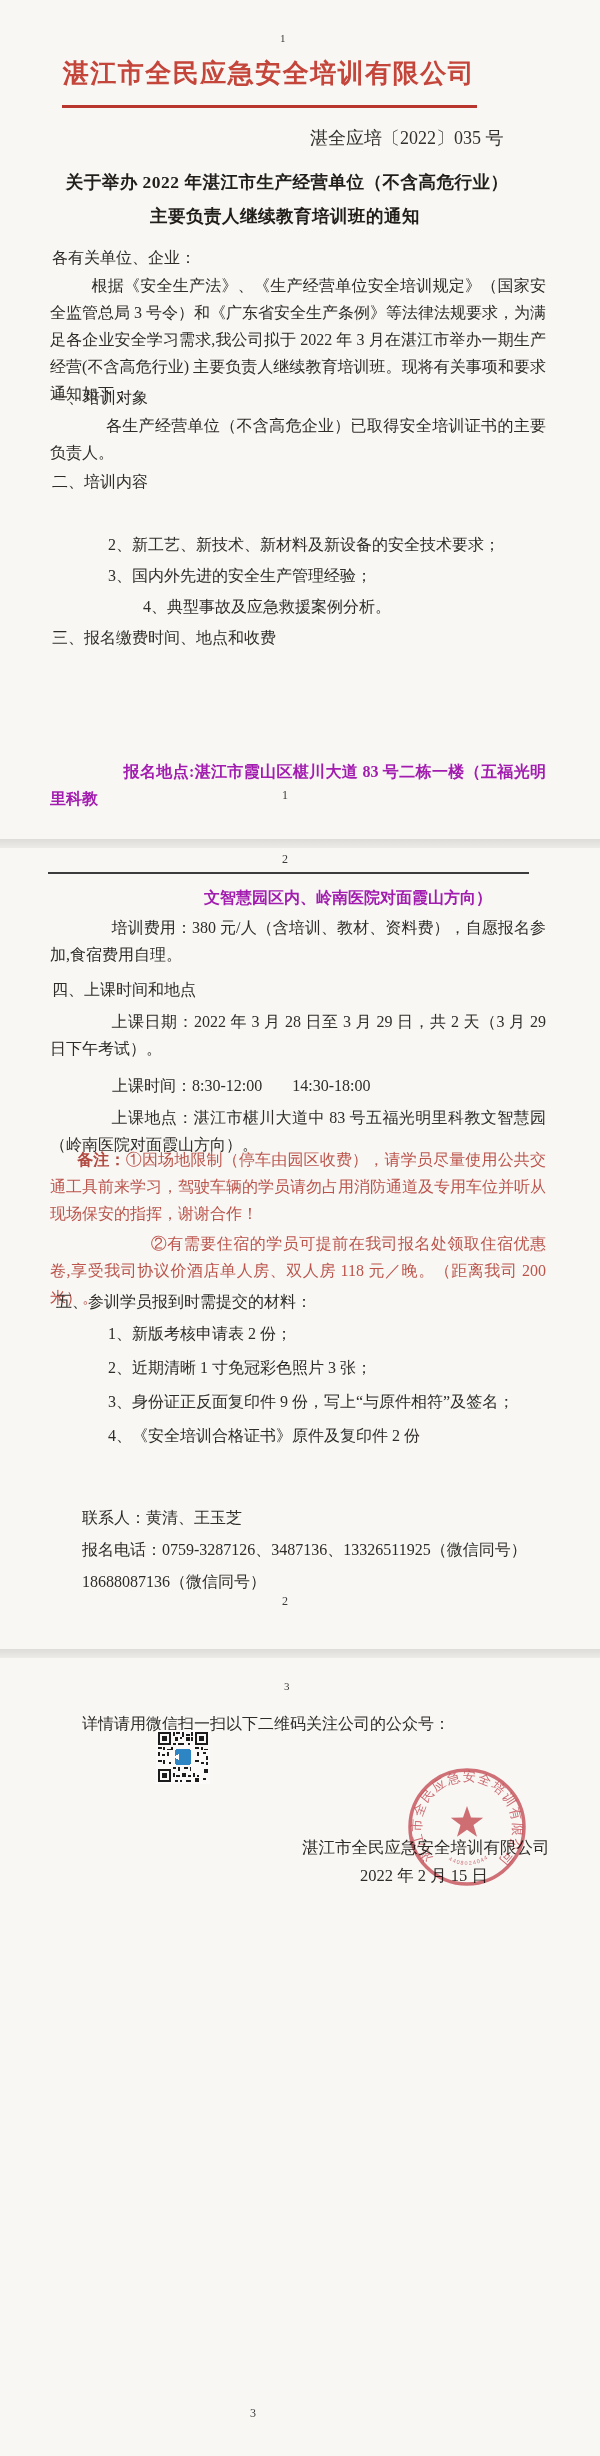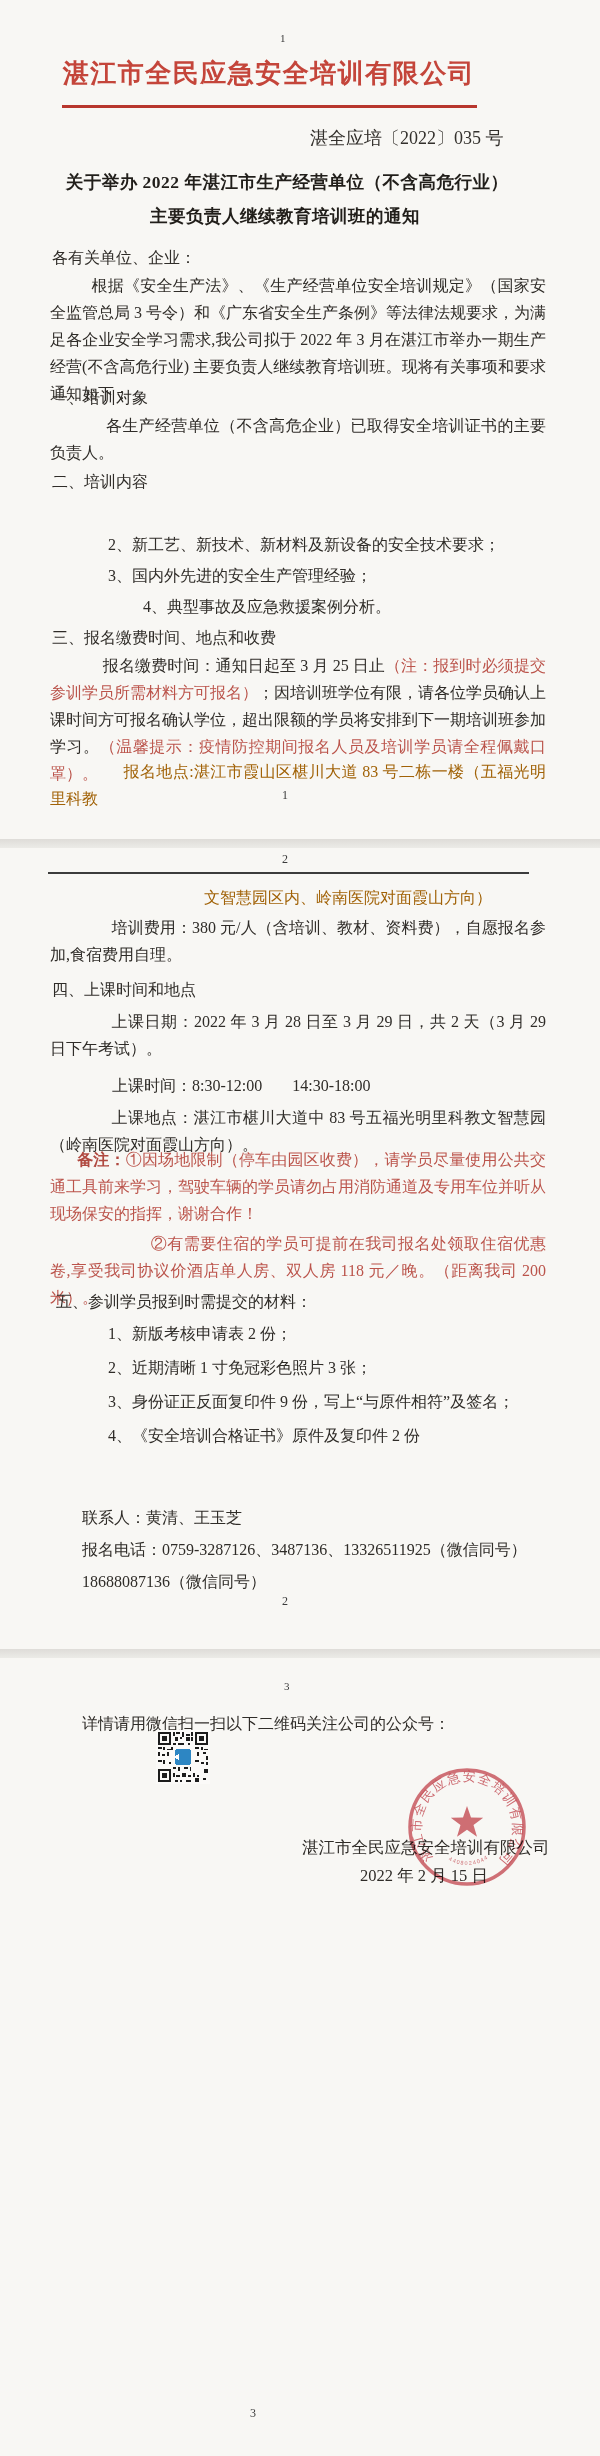--- a/index.html
+++ b/index.html
@@ -8,21 +8,21 @@
     background:#f7f6f3;overflow:hidden;
     font-family:"Liberation Serif","DejaVu Serif",serif;
     color:#2f2c28;
   }
   .paper{position:absolute;left:0;width:600px;background:#f8f7f4;}
   .seam{position:absolute;left:0;width:600px;height:9px;
     background:linear-gradient(#dedcd8,#ecebe7);}
   .abs{position:absolute;}
   .t{font-size:16px;line-height:27px;text-align:justify;}
   .single{text-align:left;}
-  .bold{font-weight:normal;color:#a16207;}
+  .bold{font-weight:bold;color:#a21caf;}
   .red{color:#bb544b;}
   .redbold{color:#b04940;font-weight:bold;}
   .marker{font-size:11px;color:#3a3a3a;}
   .footerno{font-size:12px;color:#3a3a3a;}
   .company{
     font-size:26px;font-weight:bold;letter-spacing:1.5px;
     color:#c4453a;text-align:center;
   }
   .rule{position:absolute;background:#b8362d;}
   .darkline{position:absolute;background:#3c3c3c;}
@@ -60,23 +60,20 @@
   <div class="abs t single" style="left:52px;top:384px;">一、培训对象</div>
   <div class="abs t w" style="left:50px;top:412px;text-indent:3.5em;">各生产经营单位（不含高危企业）已取得安全培训证书的主要负责人。</div>
 
   <div class="abs t single" style="left:52px;top:468px;">二、培训内容</div>
   <div class="abs t single" style="left:108px;top:531px;">2、新工艺、新技术、新材料及新设备的安全技术要求；</div>
   <div class="abs t single" style="left:108px;top:562px;">3、国内外先进的安全生产管理经验；</div>
   <div class="abs t single" style="left:108px;top:593px;margin-left:35px;">4、典型事故及应急救援案例分析。</div>
 
   <div class="abs t single" style="left:52px;top:624px;">三、报名缴费时间、地点和收费</div>
 
-  <div class="abs t w" style="left:50px;top:652px;text-indent:3.3em;">
-    <span>报名缴费时间：通知日起至 3 月 25 日止</span><span class="red">（注：报到时必须提交参训学员所需材料方可报名）</span><span>；因培训班学位有限，请各位学员确认上课时间方可报名确认学位，超出限额的学员将安排到下一期培训班参加学习。</span><span class="red">（温馨提示：疫情防控期间报名人员及培训学员请全程佩戴口罩）。</span>
-  </div>
 
   <div class="abs t w bold" style="left:50px;top:758px;text-indent:4.6em;">报名地点:湛江市霞山区椹川大道 83 号二栋一楼（五福光明里科教</div>
 
   <div class="abs footerno" style="left:282px;top:788px;">1</div>
 
   <div class="abs footerno" style="left:282px;top:852px;">2</div>
   <div class="darkline" style="left:48px;top:872px;width:481px;height:2px;"></div>
 
   <div class="abs t single bold" style="left:204px;top:884px;">文智慧园区内、岭南医院对面霞山方向）</div>
 

